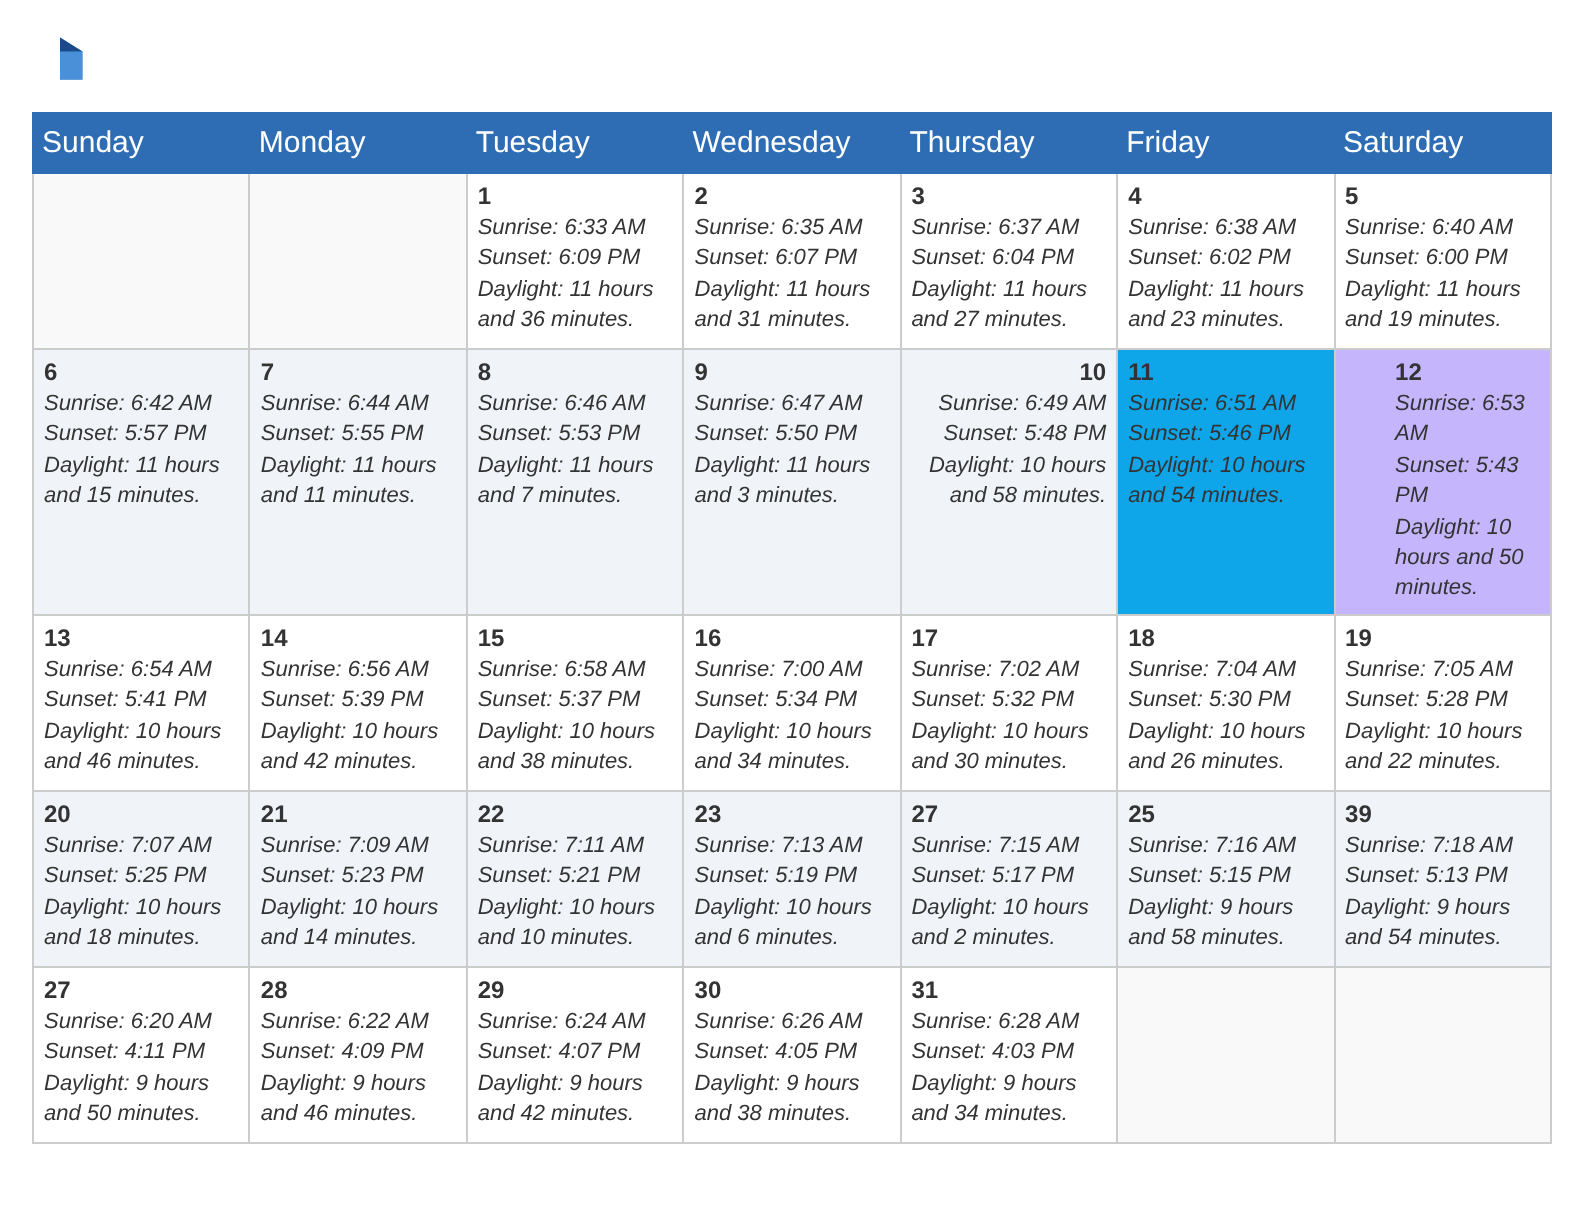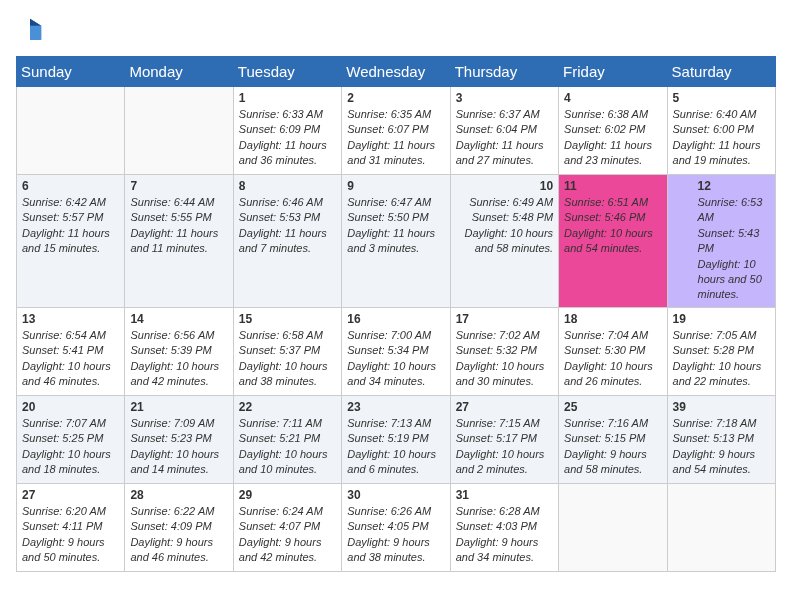--- a/index.html
+++ b/index.html
@@ -161,21 +161,21 @@
           <div class="day-info">Sunrise: 6:46 AM<br>Sunset: 5:53 PM<br>Daylight: 11 hours and 7 minutes.</div>
         </td>
         <td style="background: rgb(240, 244, 248);">
           <span class="day-number">9</span>
           <div class="day-info">Sunrise: 6:47 AM<br>Sunset: 5:50 PM<br>Daylight: 11 hours and 3 minutes.</div>
         </td>
         <td style="background: rgb(240, 244, 248); text-align: right;">
           <span class="day-number">10</span>
           <div class="day-info">Sunrise: 6:49 AM<br>Sunset: 5:48 PM<br>Daylight: 10 hours and 58 minutes.</div>
         </td>
-        <td style="background: #ec4899;">
+        <td style="background: #0ea5e9;">
           <span class="day-number">11</span>
           <div class="day-info">Sunrise: 6:51 AM<br>Sunset: 5:46 PM<br>Daylight: 10 hours and 54 minutes.</div>
         </td>
         <td style="background: #c4b5fd; padding-left: 30px;">
           <span class="day-number">12</span>
           <div class="day-info">Sunrise: 6:53 AM<br>Sunset: 5:43 PM<br>Daylight: 10 hours and 50 minutes.</div>
         </td>
       </tr>
       <tr>
         <td>

